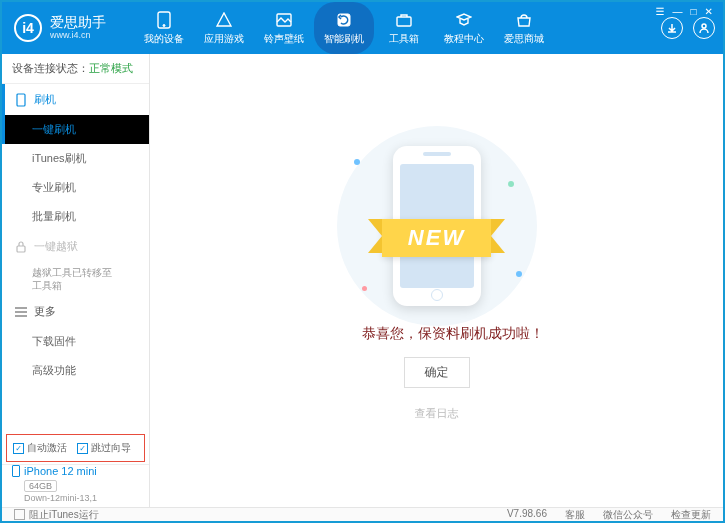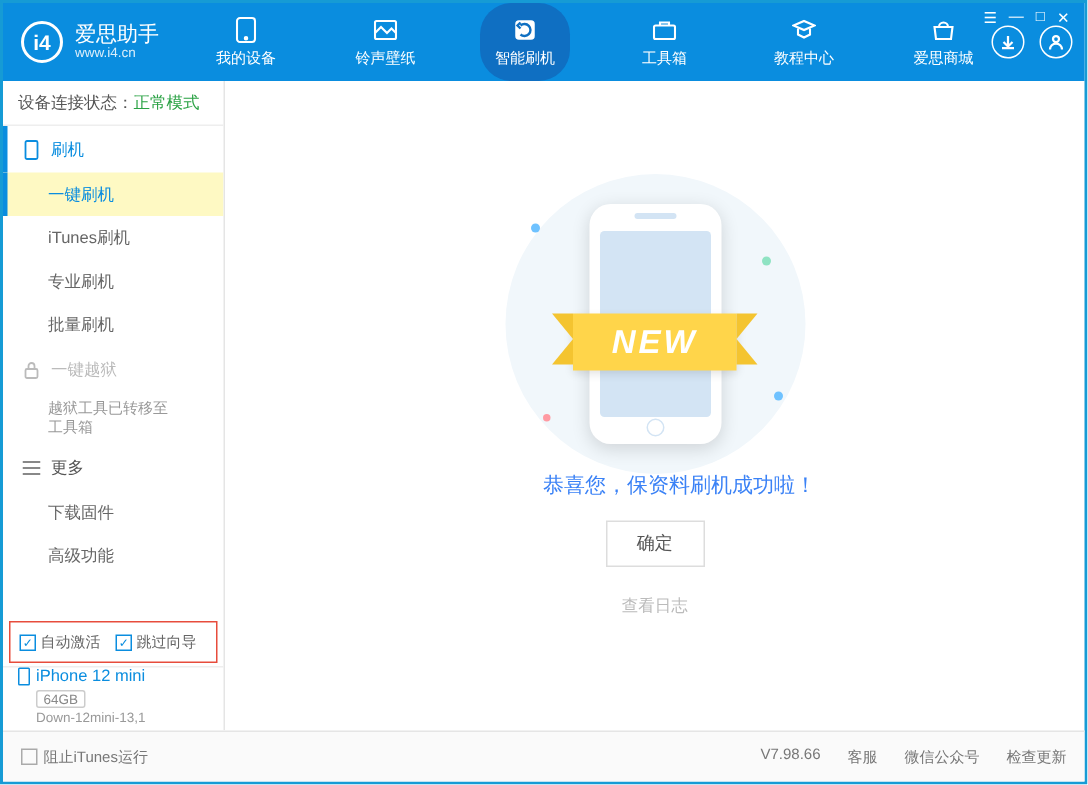--- a/index.html
+++ b/index.html
@@ -4,40 +4,40 @@
 <style>
   * { margin:0; padding:0; box-sizing:border-box; font-family:"Microsoft YaHei","PingFang SC",sans-serif; }
   body { background:#fff; }
   .app { width:725px; height:523px; border:2px solid #169bd5; display:flex; flex-direction:column; position:relative; }
   .titlebar { height:52px; background:#0a8ddf; display:flex; align-items:center; color:#fff; padding:0 8px 0 12px; }
   .logo-wrap { display:flex; align-items:center; gap:8px; width:120px; }
   .logo-ico { width:28px; height:28px; border:2px solid #fff; border-radius:50%; display:flex; align-items:center; justify-content:center; font-weight:bold; font-size:14px; }
   .logo-txt { display:flex; flex-direction:column; line-height:1.1; }
   .logo-txt .t1 { font-size:14px; font-weight:500; }
   .logo-txt .t2 { font-size:9px; opacity:.85; }
-  .nav { display:flex; flex:1; height:100%;gap:33px; }
+  .nav { display:flex; flex:1; height:100%; }
   .nav-item { width:60px; display:flex; flex-direction:column; align-items:center; justify-content:center; gap:3px; font-size:10px; cursor:pointer; }
   .nav-item.active { background:#0f6fc2;border-radius:21px; }
   .nav-ico { width:18px; height:18px; display:flex; align-items:center; justify-content:center; }
   .nav-ico svg { fill:#fff; stroke:#fff; }
   .win-ctrl { display:flex; align-items:center; gap:10px; }
   .wc-top { position:absolute; top:4px; right:10px; display:flex; gap:8px; font-size:10px; color:#fff; }
   .wc-top span { cursor:pointer; }
   .circ-btn { width:22px; height:22px; border:1px solid #fff; border-radius:50%; display:flex; align-items:center; justify-content:center; cursor:pointer; }
   .circ-btn svg { stroke:#fff; fill:none; stroke-width:1.5; }
   .body { flex:1; display:flex; overflow:hidden; }
   .sidebar { width:148px; border-right:1px solid #e5e5e5; display:flex; flex-direction:column; font-size:11px; color:#666; overflow:hidden; }
   .conn { padding:7px 10px; font-size:11px; color:#555; border-bottom:1px solid #eee; }
   .conn .stat { color:#2ba245; }
   .sec-head { display:flex; align-items:center; gap:6px; padding:8px 12px; color:#555; font-size:11px; cursor:pointer; }
   .sec-head.blue { color:#0a8ddf; border-left:3px solid #0a8ddf; padding-left:9px; }
   .sec-head.gray { color:#bbb; }
   .sec-ico { width:14px; height:14px; display:flex; align-items:center; justify-content:center; }
   .sub { padding:7px 0 7px 30px; font-size:11px; color:#666; cursor:pointer; }
-  .sub.active { background:#fef9c3; color:#0a8ddf; border-left:3px solid #0a8ddf; padding-left:27px; }
+  .sub.active { background:#000000; color:#0a8ddf; border-left:3px solid #0a8ddf; padding-left:27px; }
   .sub.small { font-size:10px; color:#999; line-height:1.3; padding-top:4px; padding-bottom:4px; }
   .spacer { flex:1; }
   .chk-row { display:flex; gap:10px; padding:6px 6px; border:1px solid #e74c3c; margin:2px 4px; font-size:10px; }
   .chk { display:flex; align-items:center; gap:3px; cursor:pointer; }
   .chk-box { width:11px; height:11px; border:1px solid #0a8ddf; display:flex; align-items:center; justify-content:center; color:#0a8ddf; font-size:8px; }
   .device { padding:0 10px 4px; border-top:1px solid #eee; }
   .dev-name { color:#0a8ddf; font-size:11px; font-weight:500; display:flex; align-items:center; gap:4px; }
   .dev-ico { width:8px; height:12px; border:1px solid #0a8ddf; border-radius:1px; }
   .dev-cap { display:inline-block; border:1px solid #ccc; padding:0 4px; font-size:9px; color:#888; margin:3px 0 1px 12px; border-radius:2px; }
   .dev-sub { font-size:9px; color:#999; padding-left:12px; }
@@ -46,24 +46,24 @@
   .hero-bg { position:absolute; width:200px; height:200px; border-radius:50%; background:#f1f7fb; }
   .phone { position:relative; width:88px; height:160px; background:#fff; border-radius:14px; box-shadow:0 3px 12px rgba(0,0,0,.14); z-index:2; }
   .phone::before { content:""; position:absolute; top:6px; left:50%; transform:translateX(-50%); width:28px; height:4px; background:#d3e4f4; border-radius:3px; }
   .phone-scr { position:absolute; top:18px; left:7px; right:7px; bottom:18px; background:#d3e4f4; border-radius:3px; }
   .phone::after { content:""; position:absolute; bottom:5px; left:50%; transform:translateX(-50%); width:10px; height:10px; border:1px solid #d3e4f4; border-radius:50%; }
   .ribbon { position:absolute; z-index:3; top:78px; background:#ffd54a; color:#fff; font-weight:800; font-size:22px; letter-spacing:2px; padding:6px 26px; font-style:italic; box-shadow:0 2px 6px rgba(0,0,0,.12);text-align:center; }
   .ribbon::before,.ribbon::after { content:""; position:absolute; top:0; border-top:17px solid #f4c430; border-bottom:17px solid #f4c430; }
   .ribbon::before { left:-14px; border-left:14px solid transparent; }
   .ribbon::after { right:-14px; border-right:14px solid transparent; }
   .confetti { position:absolute; border-radius:50%; }
-  .msg { font-size:14px; color:#3b82f6;margin-left:33px; }
+  .msg { font-size:14px; color:#7f1d1d;margin-left:33px; }
   .btn-ok { padding:6px 20px; border:1px solid #ddd; background:#fff; font-size:12px; color:#555; cursor:pointer; }
   .link-log { font-size:11px; color:#bbb; cursor:pointer; margin-top:4px; }
-  .footer { height:34px; border-top:1px solid #e5e5e5; background:#fafafa; display:flex; align-items:center; padding:0 12px; font-size:10px; color:#777; gap:34px; }
+  .footer { height:14px; border-top:1px solid #e5e5e5; background:#fafafa; display:flex; align-items:center; padding:0 12px; font-size:10px; color:#777; gap:34px; }
   .footer .f-chk { display:flex; align-items:center; gap:4px; cursor:pointer; }
   .f-box { width:11px; height:11px; border:1px solid #aaa; }
   .footer .right { margin-left:auto; display:flex; gap:18px; }
   .footer .right span { cursor:pointer; }
 </style>
 </head>
 <body>
 
 <div class="app">
 
@@ -84,20 +84,28 @@
     </div>
     <div class="nav">
       <div class="nav-item">
         <span class="nav-ico">
             <svg width="14" height="18" viewBox="0 0 14 18">
               <rect x="1" y="1" width="12" height="16" rx="2" fill="none" stroke-width="1.4"></rect>
               <circle cx="7" cy="14.5" r="1"></circle>
             </svg>
           </span>
         <span>我的设备</span>
+      </div>
+      <div class="nav-item">
+        <span class="nav-ico">
+            <svg width="16" height="16" viewBox="0 0 16 16">
+              <path d="M8 1 L15 14 H1 Z" fill="none" stroke-width="1.4"></path>
+            </svg>
+          </span>
+        <span>应用游戏</span>
       </div>
       <div class="nav-item">
         <span class="nav-ico">
             <svg width="16" height="14" viewBox="0 0 16 14">
               <rect x="1" y="1" width="14" height="12" rx="1" fill="none" stroke-width="1.4"></rect>
               <path d="M1 9 L5 5 L9 9 L12 6 L15 9" fill="none" stroke-width="1.4"></path>
             </svg>
           </span>
         <span>铃声壁纸</span>
       </div>

